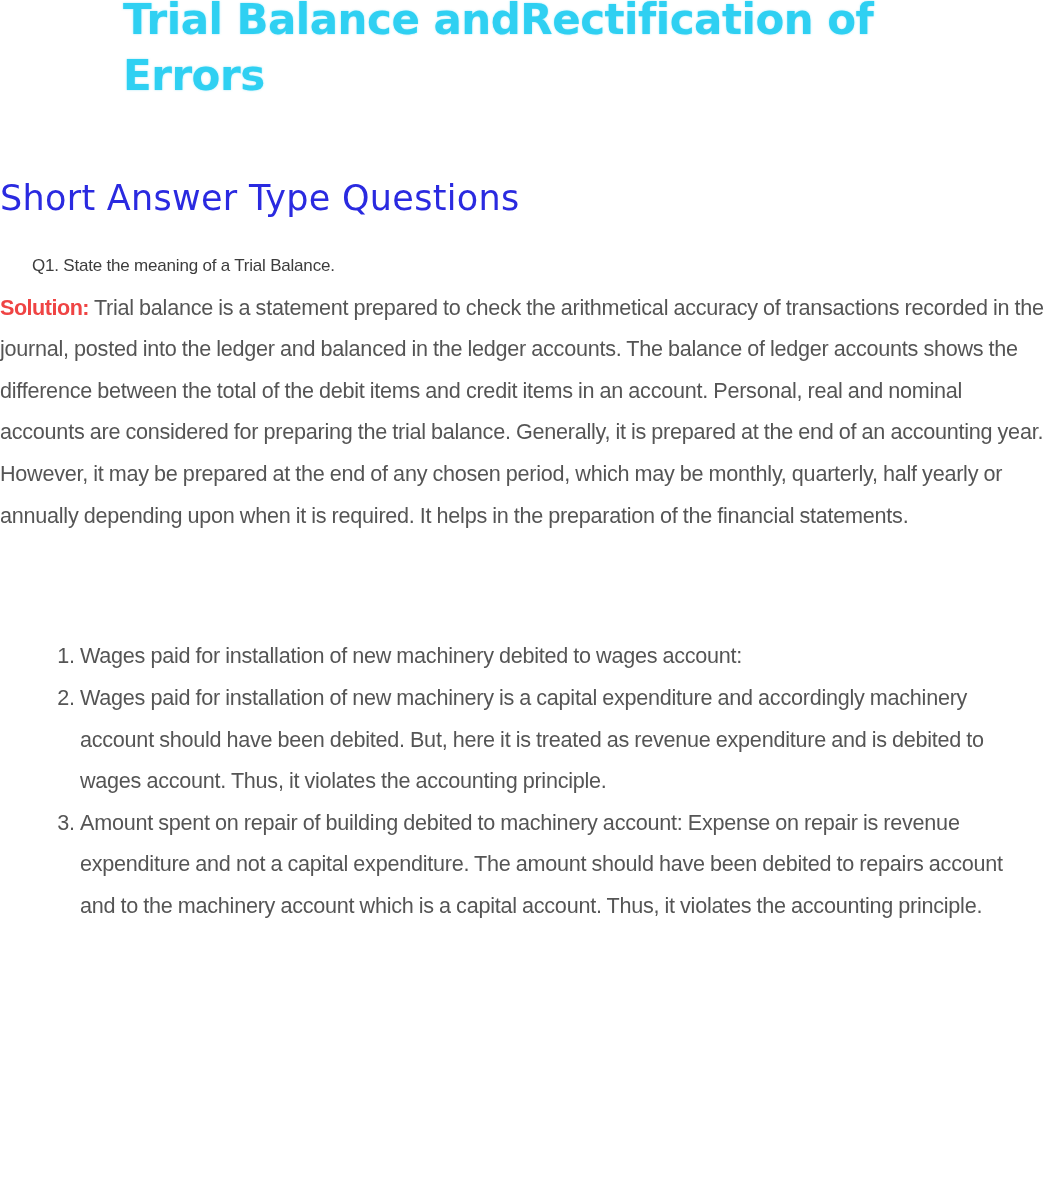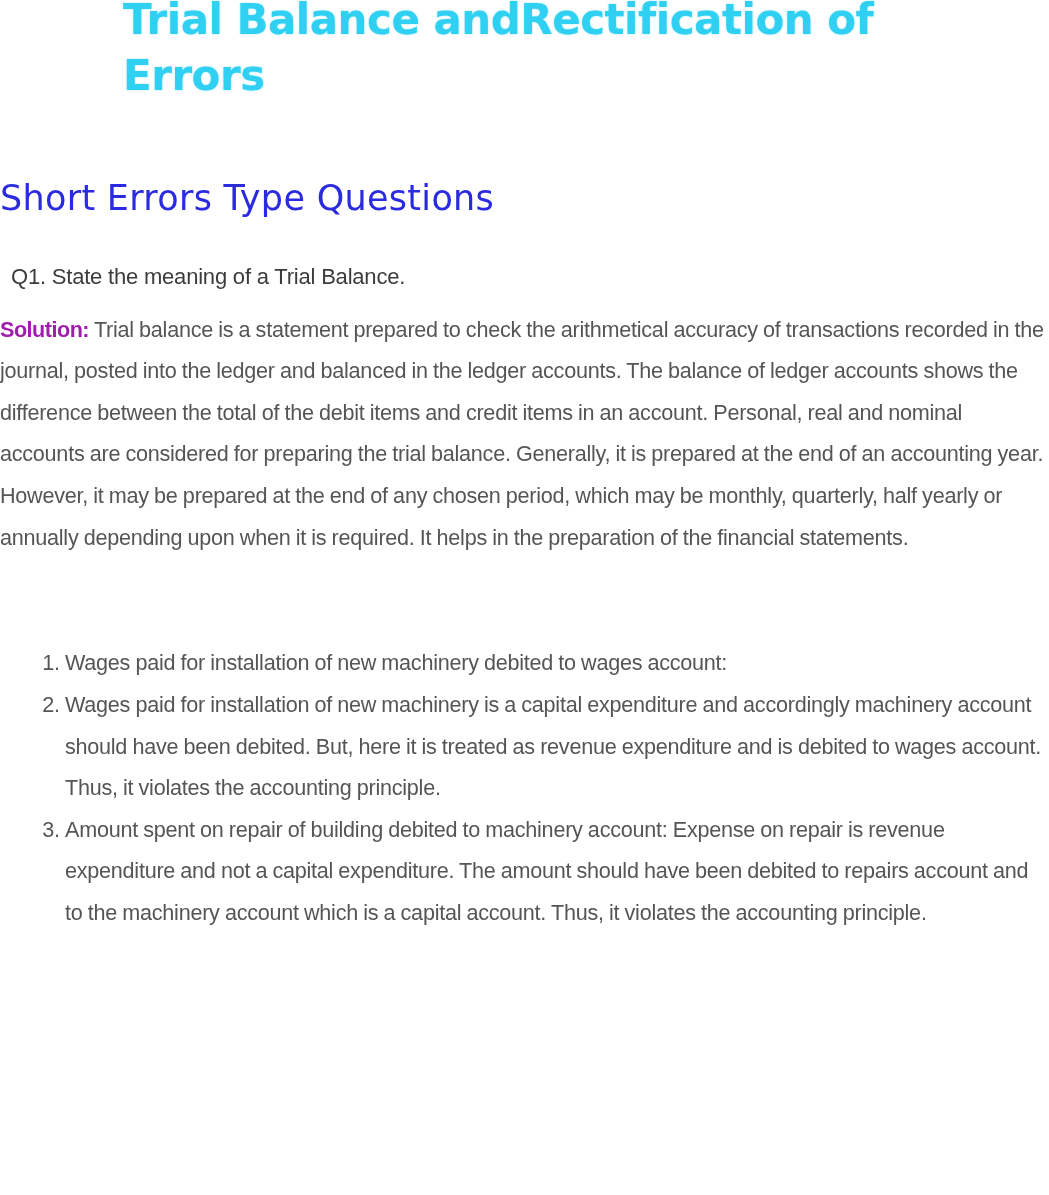--- a/index.html
+++ b/index.html
@@ -44,57 +44,58 @@
     .content {
       position: absolute;
       left: 0;
       top: 245px;
       width: 1049px;
       font-size: 21.6px;
       line-height: 41.6px;
       color: #555555;
     }
     .q-title {
-      margin: 11px;
+      margin: 0;
       color: #3c3c3c;
-      font-size: 22px;
+      font-size: 17px;
       letter-spacing: -0.2px;
+      padding-left: 32px;
     }
     .para {
       margin: 0;
       letter-spacing: -0.25px;
       word-spacing: -0.5px;
     }
     .sol-label {
       font-weight: bold;
-      color: #a21caf;
+      color: #ef4444;
       letter-spacing: -0.5px;
     }
     .gap {
       height: 41.6px;
     }
     ol.list {
-      margin: 1px;
+      margin: 16px;
       padding: 0 0 0 64px;
       letter-spacing: -0.25px;
       word-spacing: -0.5px;
     }
     ol.list li {
       padding-left: 0;
     }
     ol.list li::marker {
       color: #555555;
     }
   </style>
 </head>
 <body>
 
 <h1 class="page-title">Trial Balance andRectification of Errors</h1>
 
-<h2 class="section-heading">Short Errors Type Questions</h2>
+<h2 class="section-heading">Short Answer Type Questions</h2>
 
 <div class="content">
 
   <div>
     <p class="q-title">Q1. State the meaning of a Trial Balance.</p>
     <p class="para"><span class="sol-label">Solution:</span><span> Trial balance is a statement prepared to check the arithmetical accuracy of transactions recorded in the journal, posted into the ledger and balanced in the ledger accounts.  The balance of ledger accounts shows the difference between the total of the debit items and credit items in an account. Personal, real and nominal accounts are considered for preparing the trial balance. Generally, it is prepared at the end of an accounting year. However, it may be prepared at the end of any chosen period, which may be monthly, quarterly, half yearly or annually depending upon when it is required. It helps in the preparation of the financial statements.</span></p>
   </div>
 
   <div class="gap"></div>
 

